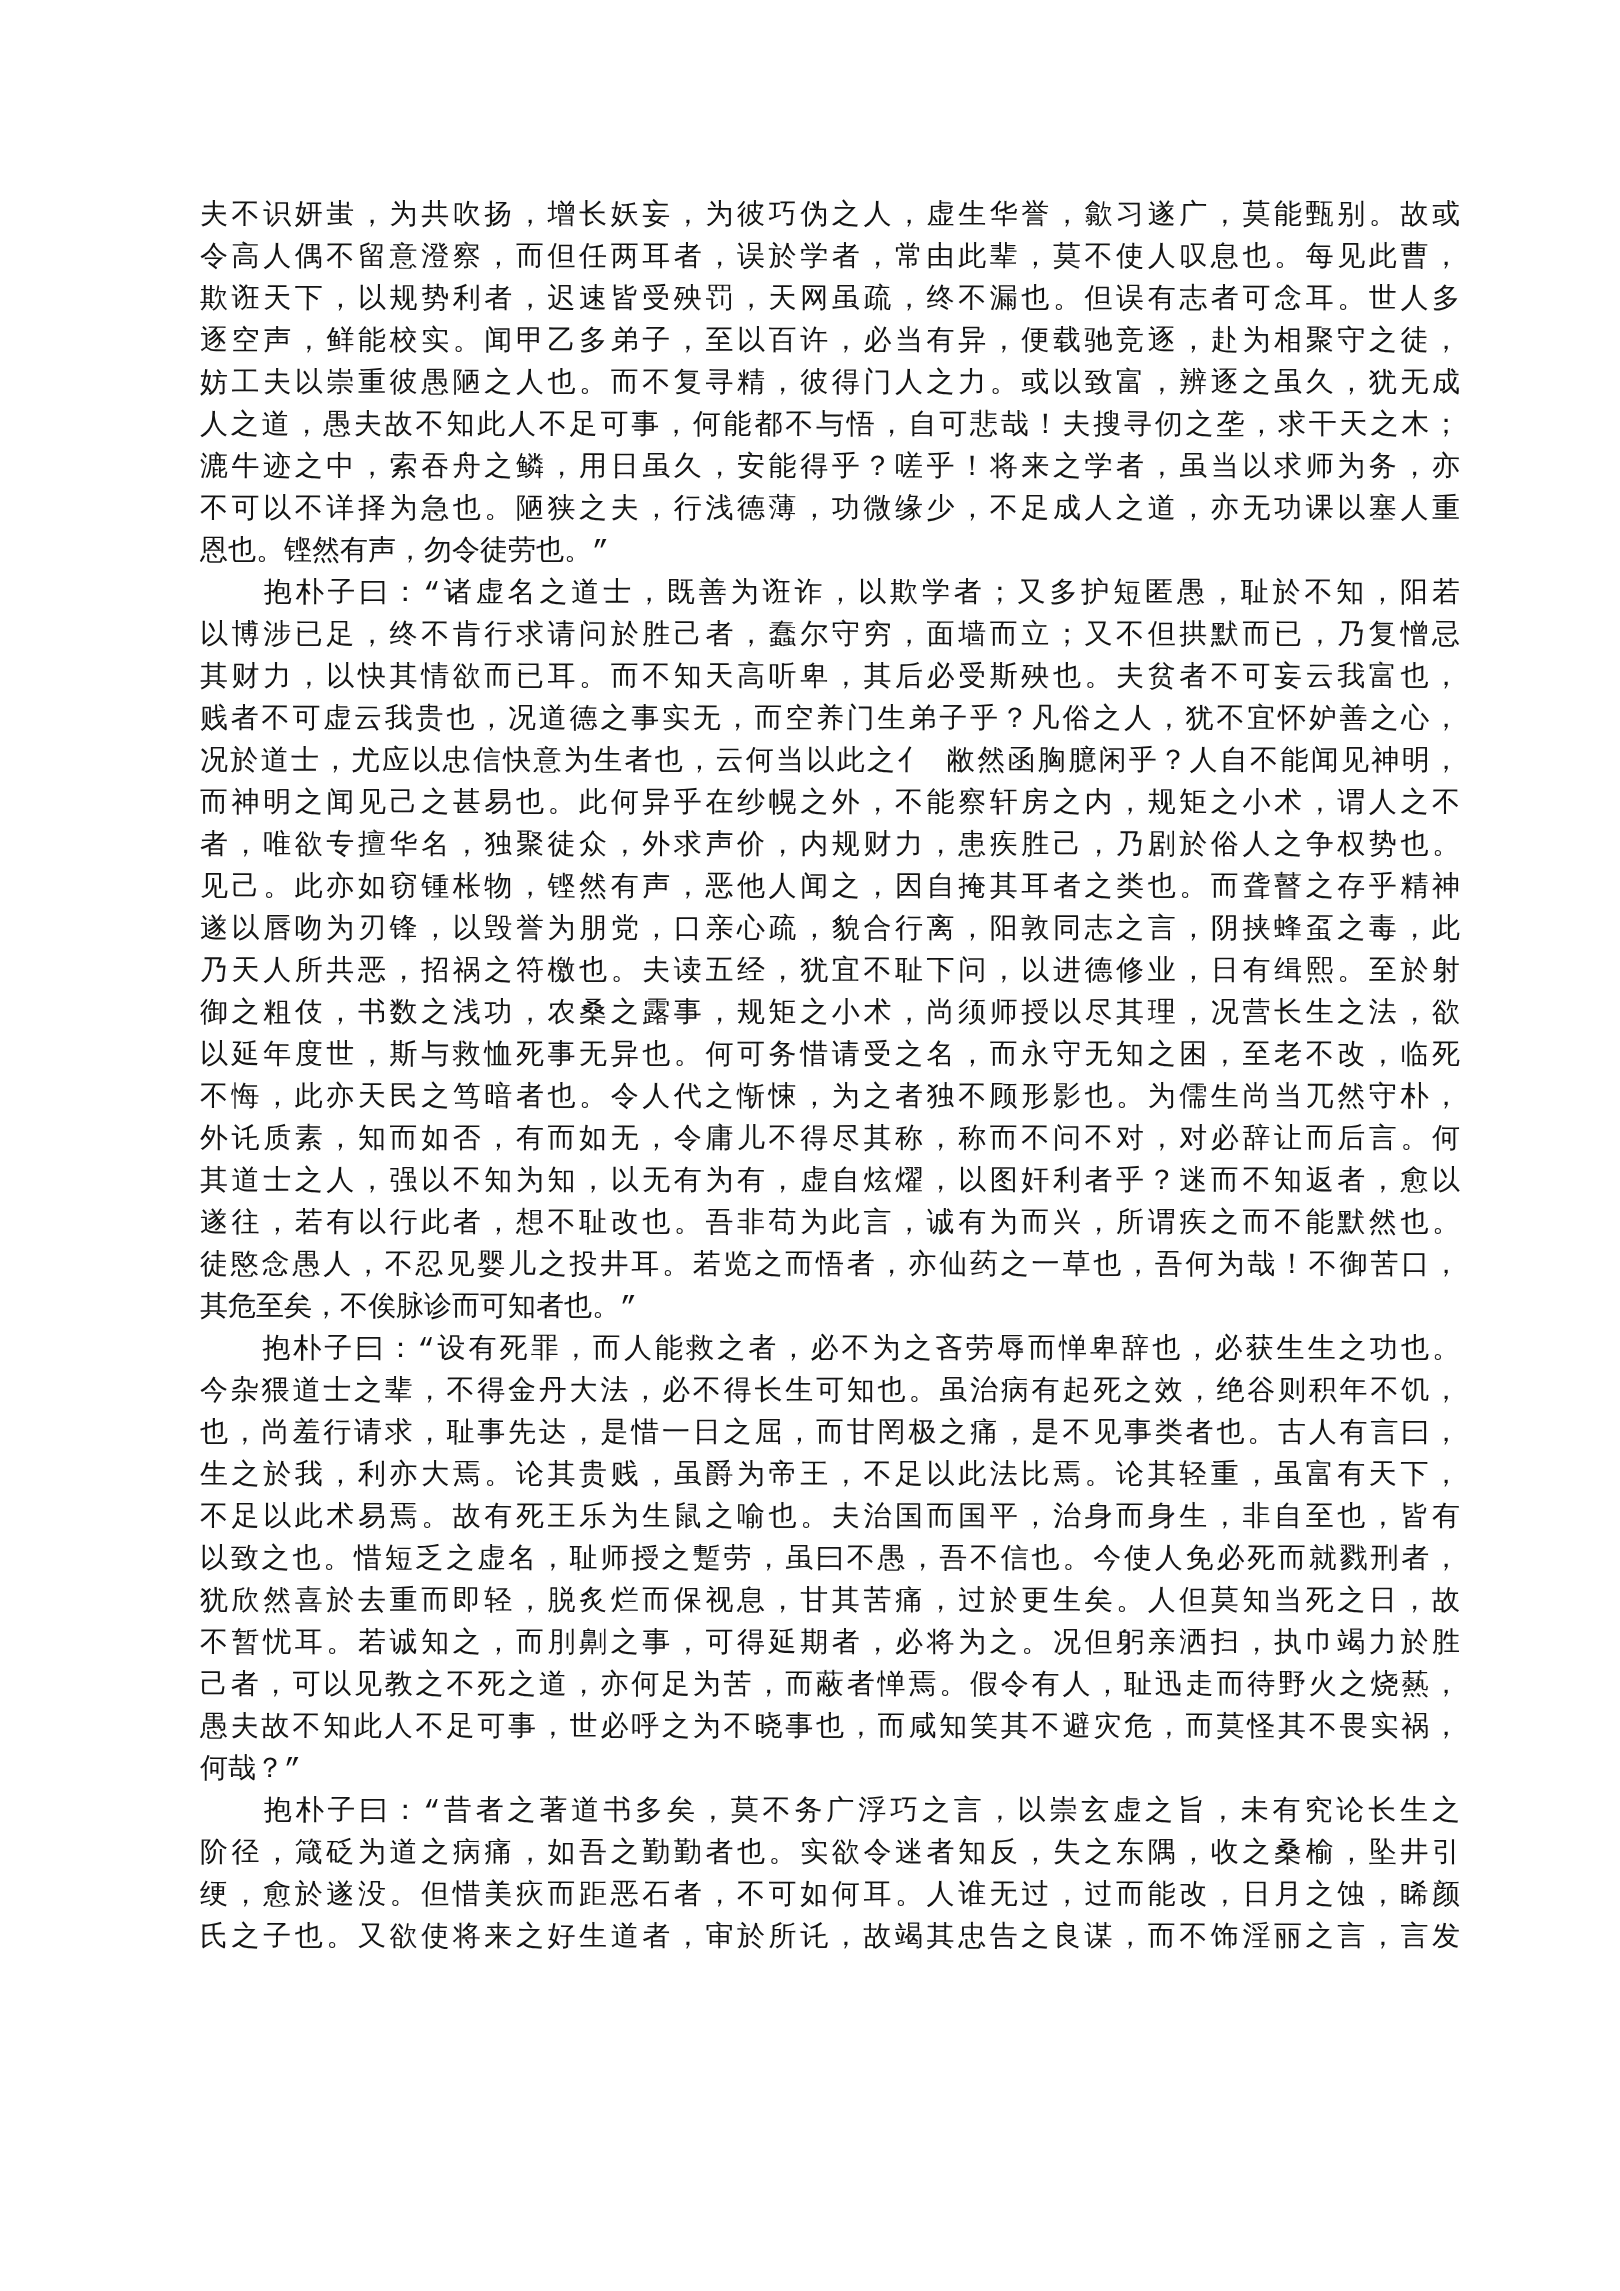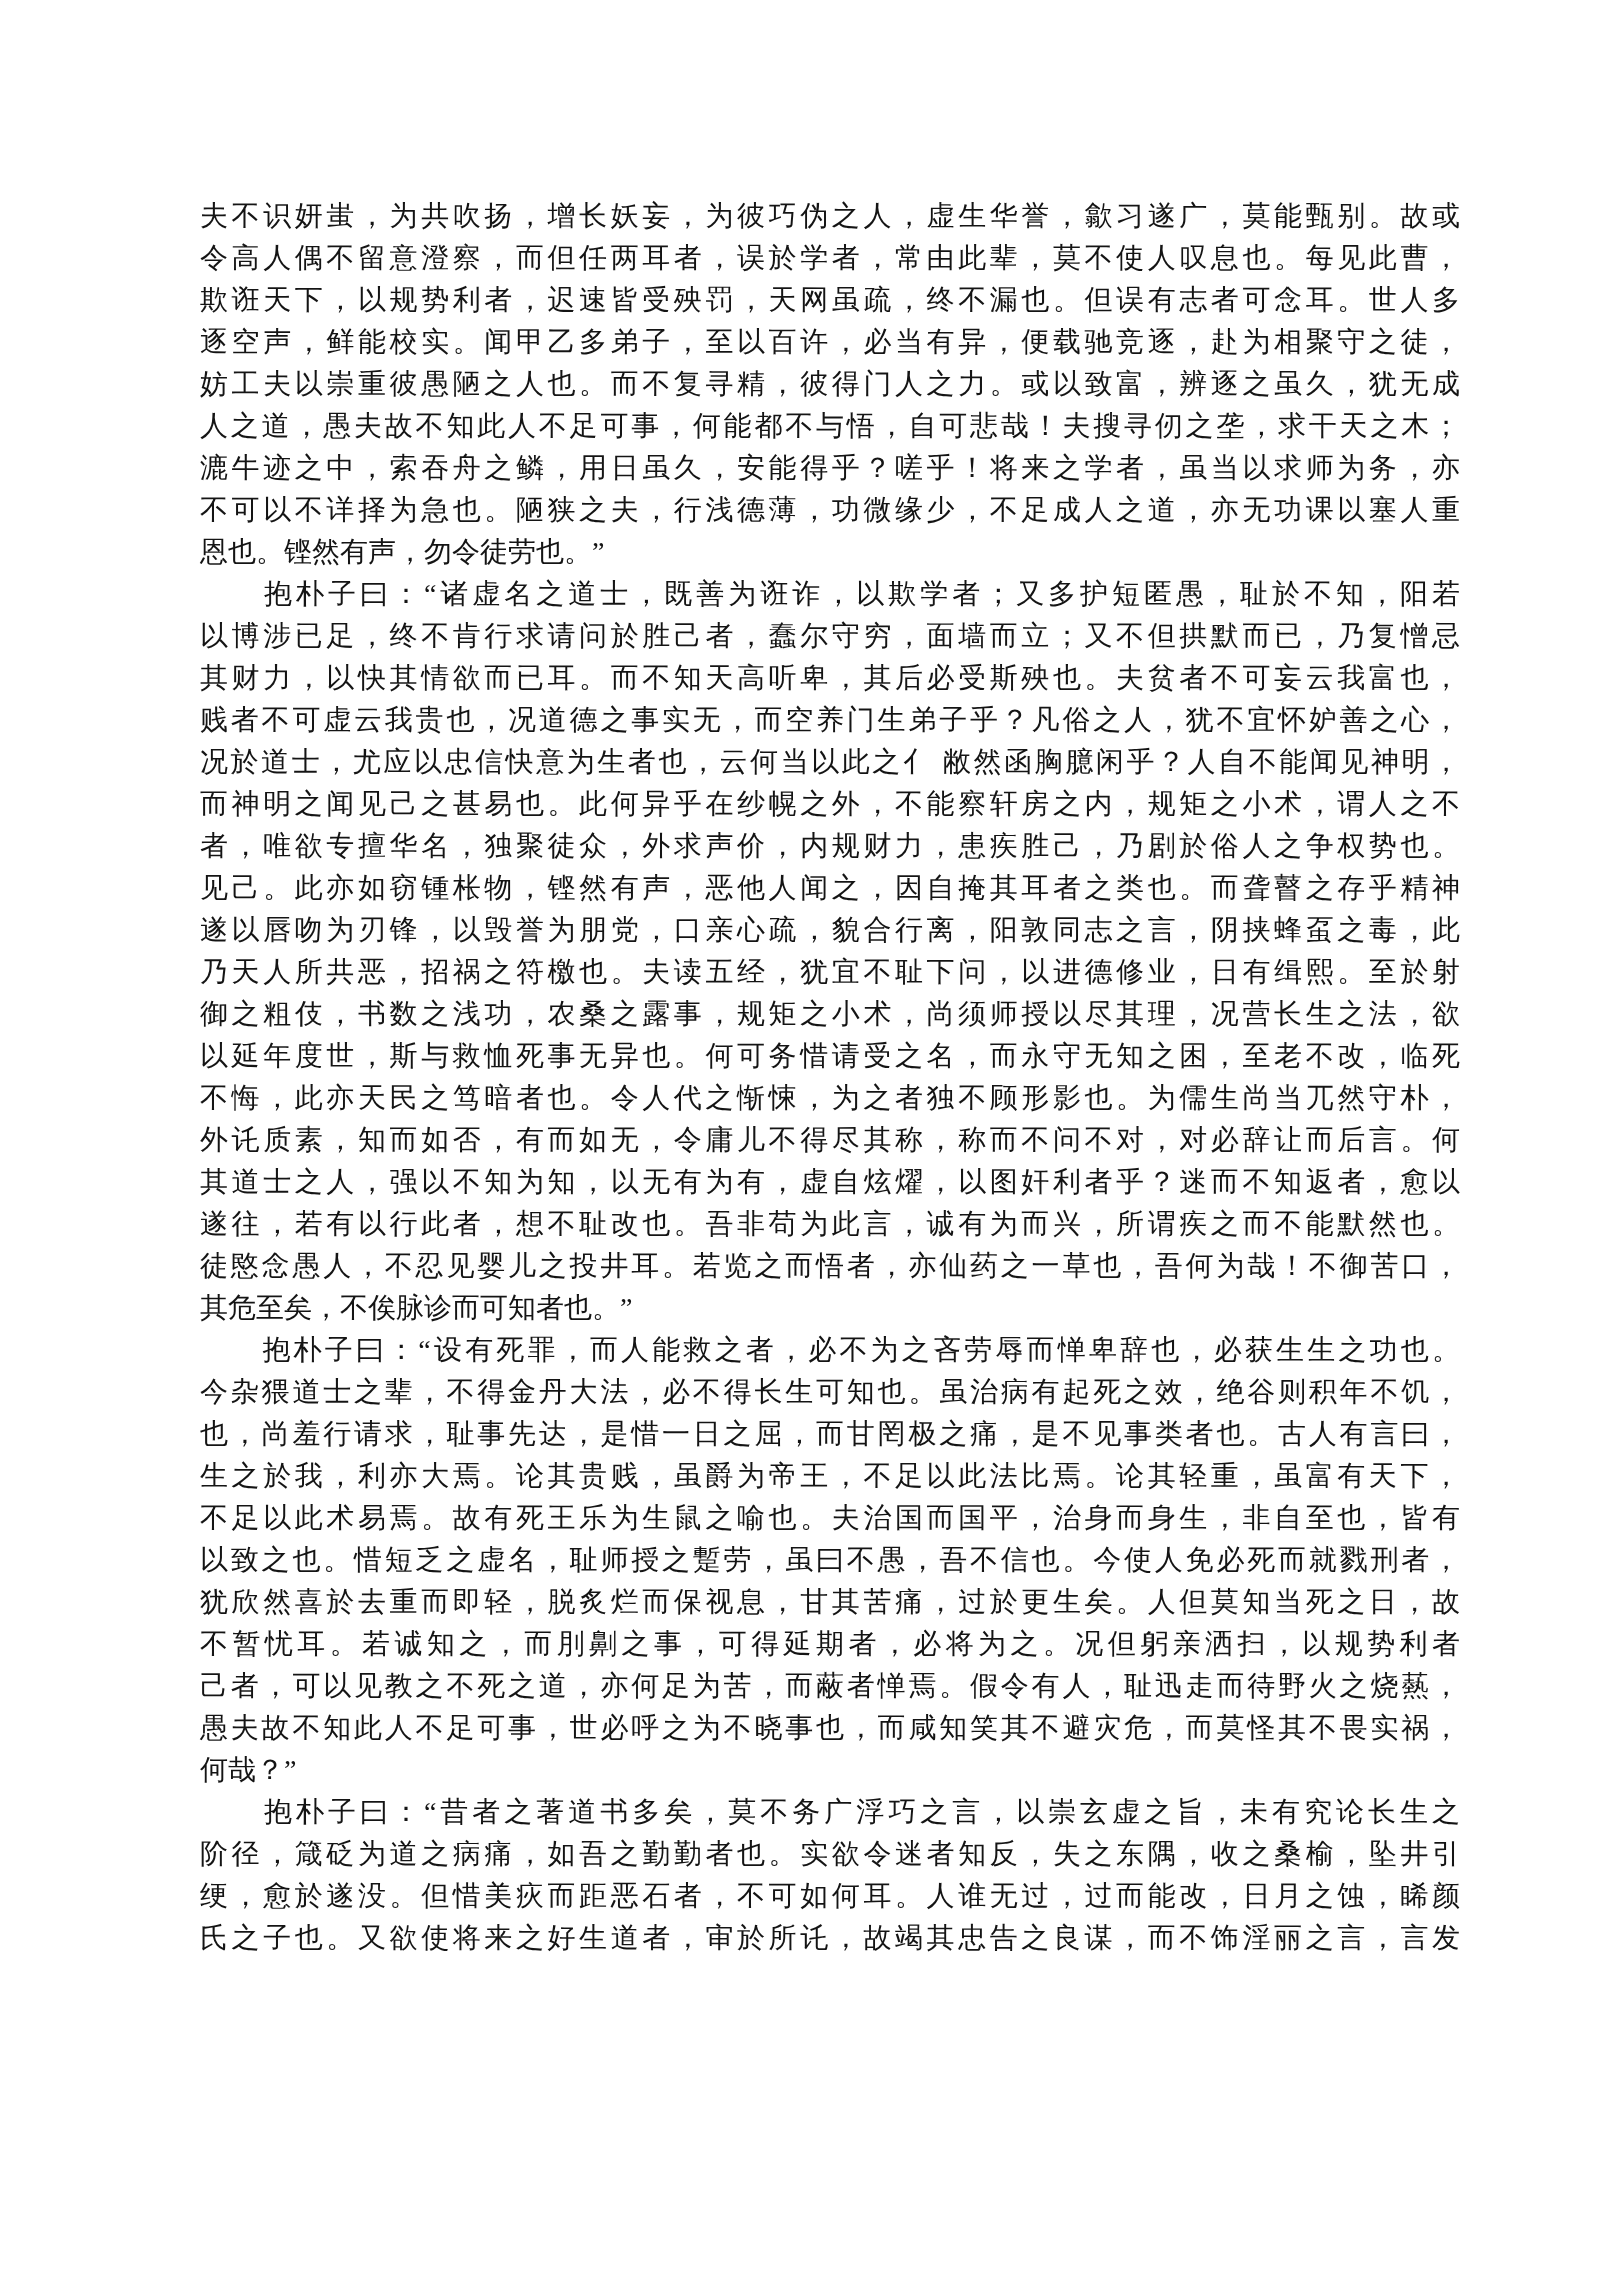--- a/index.html
+++ b/index.html
@@ -19,20 +19,21 @@
     width: 1260px;
   }
   .paragraph { margin: 0; padding: 0; }
   .text-line {
     font-size: 28px;
     line-height: 42px;
     text-align: justify;
     text-align-last: justify;
     white-space: pre-wrap;
     letter-spacing: 0;
+    font-family: Liberation Mono, monospace;
   }
   .text-line.last {
     text-align-last: left;
   }
 </style>
 </head>
 <body style="background: rgb(255, 255, 255);">
 
 <div class="text-block" style="color: rgb(20, 20, 20);">
     <div class="paragraph">
@@ -67,21 +68,21 @@
       <div class="text-line last">其危至矣，不俟脉诊而可知者也。”</div>
     </div>
     <div class="paragraph">
       <div class="text-line">　　抱朴子曰：“设有死罪，而人能救之者，必不为之吝劳辱而惮卑辞也，必获生生之功也。</div>
       <div class="text-line">今杂猥道士之辈，不得金丹大法，必不得长生可知也。虽治病有起死之效，绝谷则积年不饥，</div>
       <div class="text-line">也，尚羞行请求，耻事先达，是惜一日之屈，而甘罔极之痛，是不见事类者也。古人有言曰，</div>
       <div class="text-line">生之於我，利亦大焉。论其贵贱，虽爵为帝王，不足以此法比焉。论其轻重，虽富有天下，</div>
       <div class="text-line">不足以此术易焉。故有死王乐为生鼠之喻也。夫治国而国平，治身而身生，非自至也，皆有</div>
       <div class="text-line">以致之也。惜短乏之虚名，耻师授之蹔劳，虽曰不愚，吾不信也。今使人免必死而就戮刑者，</div>
       <div class="text-line">犹欣然喜於去重而即轻，脱炙烂而保视息，甘其苦痛，过於更生矣。人但莫知当死之日，故</div>
-      <div class="text-line">不暂忧耳。若诚知之，而刖劓之事，可得延期者，必将为之。况但躬亲洒扫，以规势利者</div>
+      <div class="text-line">不暂忧耳。若诚知之，而刖劓之事，可得延期者，必将为之。况但躬亲洒扫，执巾竭力於胜</div>
       <div class="text-line">己者，可以见教之不死之道，亦何足为苦，而蔽者惮焉。假令有人，耻迅走而待野火之烧爇，</div>
       <div class="text-line">愚夫故不知此人不足可事，世必呼之为不晓事也，而咸知笑其不避灾危，而莫怪其不畏实祸，</div>
       <div class="text-line last">何哉？”</div>
     </div>
     <div class="paragraph">
       <div class="text-line">　　抱朴子曰：“昔者之著道书多矣，莫不务广浮巧之言，以崇玄虚之旨，未有究论长生之</div>
       <div class="text-line">阶径，箴砭为道之病痛，如吾之勤勤者也。实欲令迷者知反，失之东隅，收之桑榆，坠井引</div>
       <div class="text-line">绠，愈於遂没。但惜美疢而距恶石者，不可如何耳。人谁无过，过而能改，日月之蚀，睎颜</div>
       <div class="text-line">氏之子也。又欲使将来之好生道者，审於所讬，故竭其忠告之良谋，而不饰淫丽之言，言发</div>
     </div>

